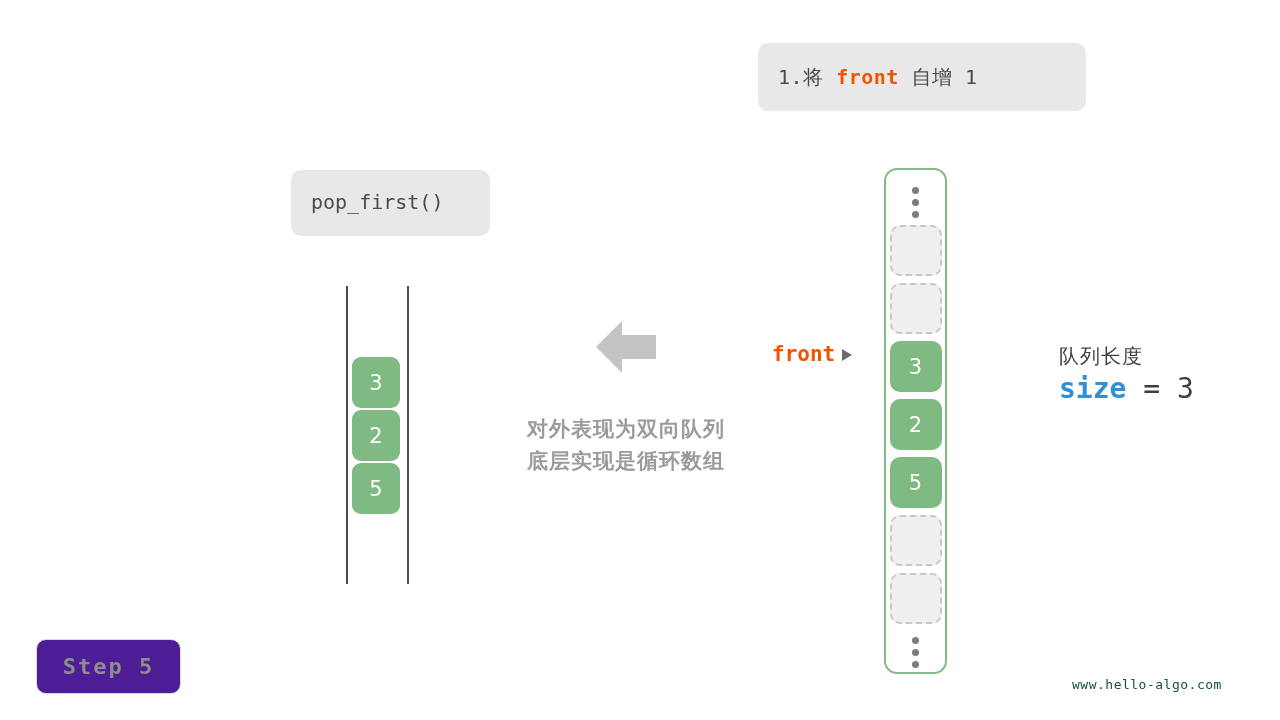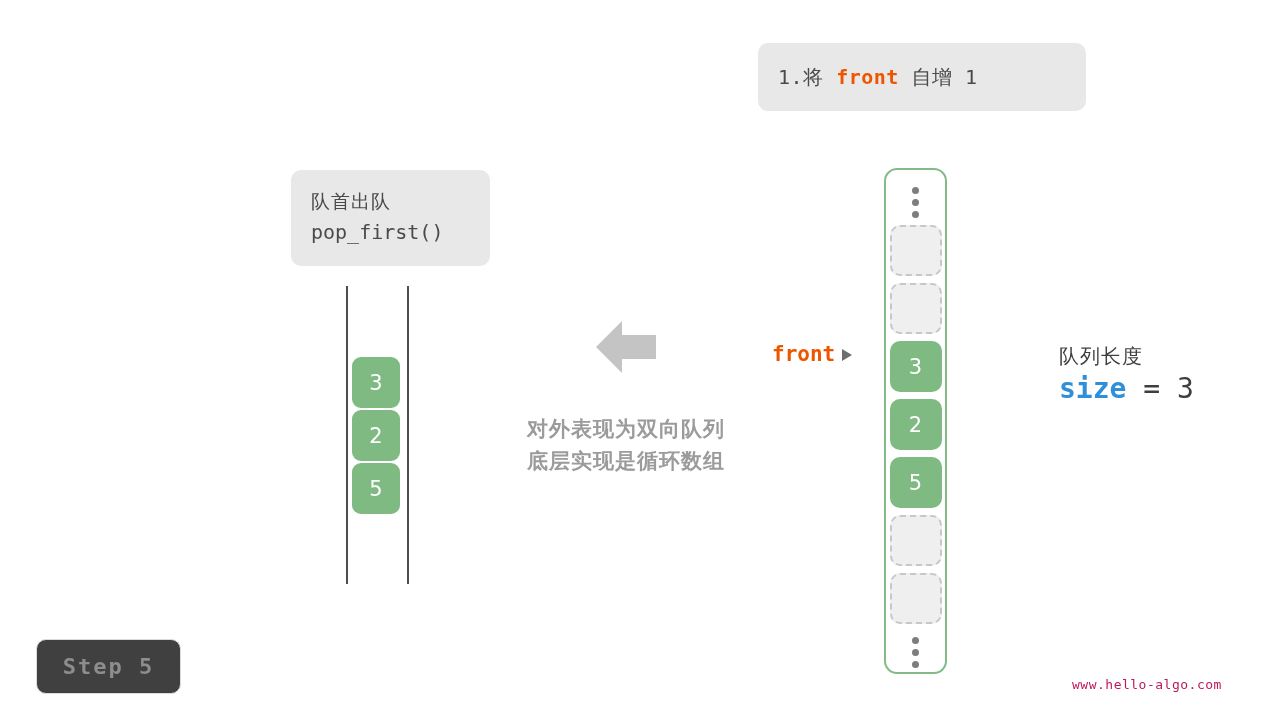--- a/index.html
+++ b/index.html
@@ -230,51 +230,50 @@
 
   
   #step-badge {
     position: absolute;
     left: 36px;
     top: 639px;
     width: 145px;
     height: 55px;
     border: 1px solid #dcdcdc;
     border-radius: 10px;
-    background: #404040;
+    background: #4c1d95;
     display: flex;
     align-items: center;
     justify-content: center;
     font-family: "DejaVu Sans Mono", "Liberation Mono", monospace;
     font-size: 22px;
     font-weight: bold;
     color: #8d8d8d;
     letter-spacing: 2px;
   }
 
   
   #watermark {
     position: absolute;
     left: 1072px;
     top: 677px;
     font-family: "DejaVu Sans Mono", "Liberation Mono", monospace;
     font-size: 13px;
-    color: #be185d;
+    color: #14532d;
     letter-spacing: 0.5px;
   }
 </style>
 </head>
 <body>
 
 <div id="instruction-box">
   <div class="instr-line"><span>1.</span><span>将 </span><span class="kw-front">front</span><span> 自增 1</span></div>
 </div>
 
 <div id="op-box">
-  <div id="op-title">队首出队</div>
   <div id="op-method">pop_first()</div>
 </div>
 
 <div id="deque-view">
   <div class="rail" id="rail-left"></div>
   <div class="rail" id="rail-right"></div>
   <div id="deque-cells">
     <div class="cell filled">3</div>
     <div class="cell filled">2</div>
     <div class="cell filled">5</div>

